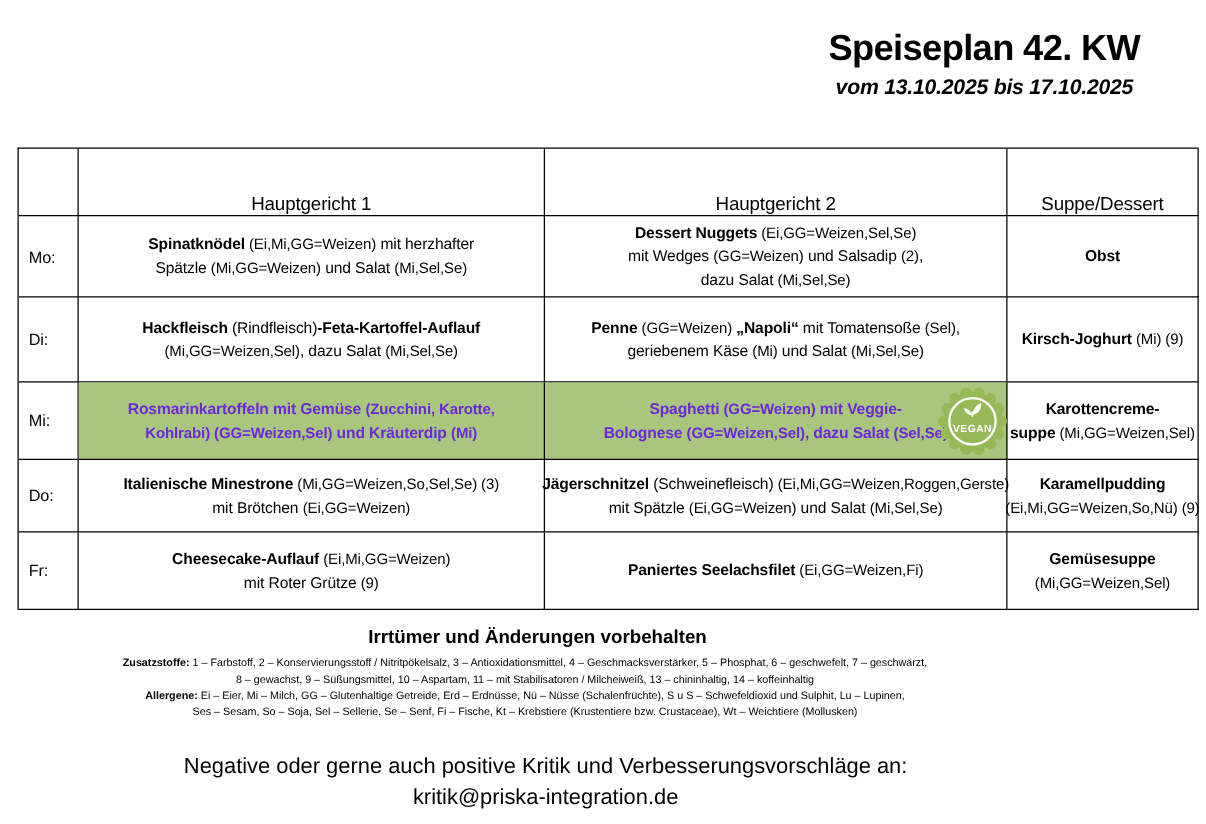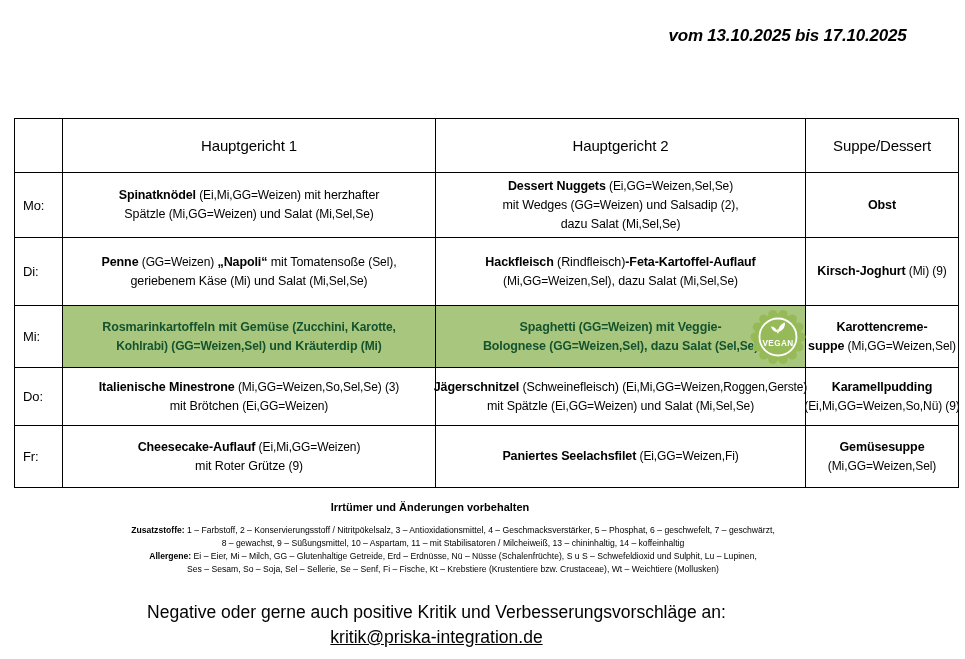--- a/index.html
+++ b/index.html
@@ -17,42 +17,43 @@
     display:grid;
     grid-template-columns:48px 373px 370px 153px;
     grid-template-rows:54px 65px 68px 62px 58px 62px;
     border-top:1.5px solid #000;border-left:1.5px solid #000;
   }
   .gcell{
     box-sizing:border-box;border-right:1.5px solid #000;border-bottom:1.5px solid #000;
     display:flex;flex-direction:column;justify-content:center;align-items:center;
     position:relative;letter-spacing:-0.1px;
   }
-  .gcell.hdr{font-size:15px;font-weight:500;}
+  .gcell.hdr{font-size:15px;font-weight:500;justify-content:flex-end;}
   .gcell.day{align-items:flex-start;padding-left:8px;font-size:13px;}
-  .gcell.hl{background:var(--hl-green);color:#14532d;justify-content:center;}
+  .gcell.hl{background:var(--hl-green);color:#6d28d9;justify-content:center;}
   .gcell.hl .seg-r,.gcell.hl .seg-sm{font-weight:bold;}
   .line{white-space:nowrap;line-height:19px;font-size:12.5px;}
   .seg-b{font-weight:bold;}
   .seg-sm{font-size:12px;margin-top:28px;}
   .badge{position:absolute;right:-1px;top:50%;transform:translateY(-50%);width:56px;height:56px;z-index:3;}
   
-  .disclaimer{position:absolute;top:501px;left:0;width:860px;text-align:center;font-size:11px;font-weight:bold;}
-  .additives{position:absolute;top:524px;left:0;width:840px;text-align:center;font-size:8.6px;line-height:13px;margin-left:33px;}
+  .disclaimer{position:absolute;top:501px;left:0;width:860px;text-align:center;font-size:15px;font-weight:bold;}
+  .additives{position:absolute;top:524px;left:0;width:840px;text-align:center;font-size:8.6px;line-height:13px;}
   .additives .lbl{font-weight:bold;}
   .additives div{white-space:nowrap;}
   .feedback{position:absolute;top:600px;left:0;width:873px;text-align:center;font-size:17.5px;line-height:24px;}
-  .email{display:inline-block;margin-top:1px;text-decoration:underline;color:#000;cursor:pointer;}
+  .email{display:inline-block;margin-top:1px;color:#000;cursor:pointer;}
 </style>
 </head>
 <body>
 
 <div class="page">
 
   <div class="hdr-block">
+    <div class="title">Speiseplan 42. KW</div>
     <div class="subtitle">vom 13.10.2025 bis 17.10.2025</div>
   </div>
 
   <div class="menu-grid" id="menu-grid">
       <div class="gcell hdr day"></div>
       <div class="gcell hdr">
         <span>Hauptgericht 1</span>
       </div>
       <div class="gcell hdr">
         <span>Hauptgericht 2</span>
@@ -72,26 +73,26 @@
         <div class="line"><span class="seg-r">mit Wedges </span><span class="seg-sm">(GG=Weizen)</span><span class="seg-r"> und Salsadip </span><span class="seg-sm">(2)</span><span class="seg-r">,</span></div>
         <div class="line"><span class="seg-r">dazu Salat </span><span class="seg-sm">(Mi,Sel,Se)</span></div>
       </div>
       <div class="gcell ">
         <div class="line"><span class="seg-b">Obst</span></div>
       </div>
       <div class="gcell day">
         <span>Di:</span>
       </div>
       <div class="gcell ">
+        <div class="line"><span class="seg-b">Hackfleisch</span><span class="seg-r"> (Rindfleisch)</span><span class="seg-b">-Feta-Kartoffel-Auflauf</span></div>
+        <div class="line"><span class="seg-sm">(Mi,GG=Weizen,Sel)</span><span class="seg-r">, dazu Salat </span><span class="seg-sm">(Mi,Sel,Se)</span></div>
+      </div>
+      <div class="gcell ">
         <div class="line"><span class="seg-b">Penne</span><span class="seg-sm"> (GG=Weizen)</span><span class="seg-b"> „Napoli“</span><span class="seg-r"> mit Tomatensoße </span><span class="seg-sm">(Sel)</span><span class="seg-r">,</span></div>
         <div class="line"><span class="seg-r">geriebenem Käse </span><span class="seg-sm">(Mi)</span><span class="seg-r"> und Salat </span><span class="seg-sm">(Mi,Sel,Se)</span></div>
-      </div>
-      <div class="gcell ">
-        <div class="line"><span class="seg-b">Hackfleisch</span><span class="seg-r"> (Rindfleisch)</span><span class="seg-b">-Feta-Kartoffel-Auflauf</span></div>
-        <div class="line"><span class="seg-sm">(Mi,GG=Weizen,Sel)</span><span class="seg-r">, dazu Salat </span><span class="seg-sm">(Mi,Sel,Se)</span></div>
       </div>
       <div class="gcell ">
         <div class="line"><span class="seg-b">Kirsch-Joghurt</span><span class="seg-sm"> (Mi) (9)</span></div>
       </div>
       <div class="gcell day">
         <span>Mi:</span>
       </div>
       <div class="gcell hl">
         <div class="line"><span class="seg-b">Rosmarinkartoffeln</span><span class="seg-r"> mit Gemüse </span><span class="seg-sm">(Zucchini, Karotte,</span></div>
         <div class="line"><span class="seg-sm">Kohlrabi) (GG=Weizen,Sel)</span><span class="seg-r"> und Kräuterdip </span><span class="seg-sm">(Mi)</span></div>

